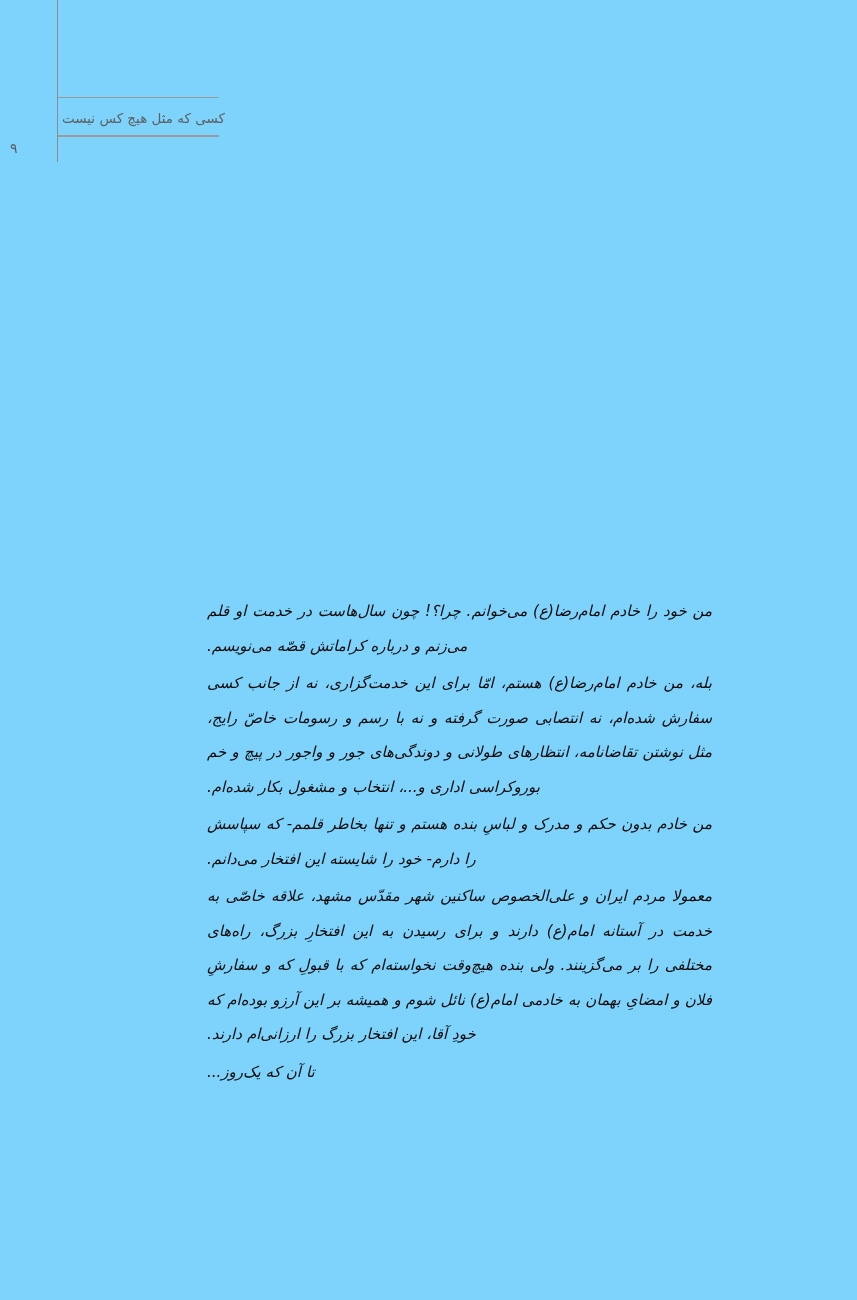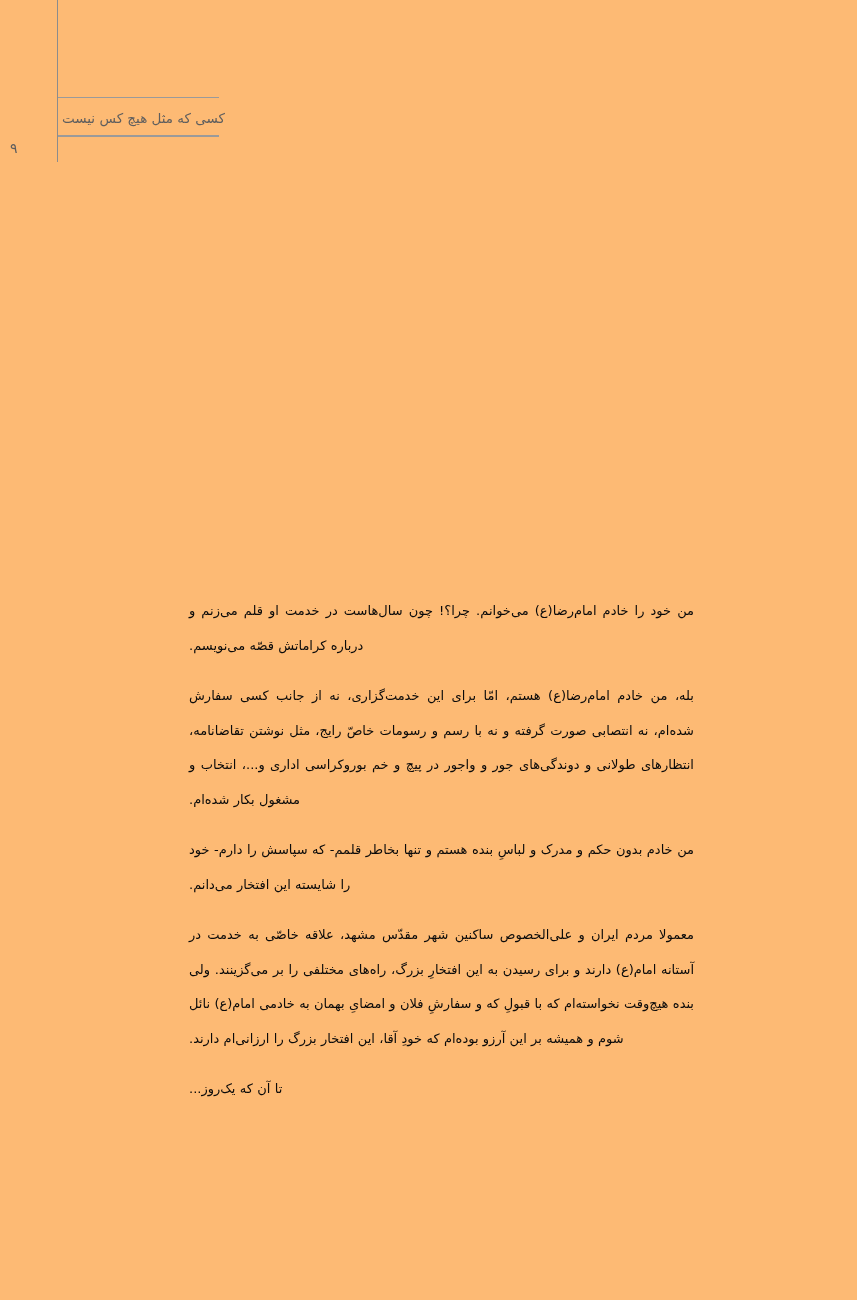--- a/index.html
+++ b/index.html
@@ -5,21 +5,21 @@
   html, body {
     margin: 0;
     padding: 0;
     background: #ffffff;
   }
 
   .page {
     position: relative;
     width: 857px;
     height: 1300px;
-    background: #fdba74;
+    background: #7dd3fc;
     overflow: hidden;
     font-family: "DejaVu Sans", "Liberation Sans", sans-serif;
   }
 
   
 
   .header-block {
     position: absolute;
     left: 57px;
     top: 0;
@@ -92,38 +92,39 @@
     direction: rtl;
     color: #6e6e6e;
     font-size: 20px;
     letter-spacing: 1.2px;
   }
 
   
 
   .body-column {
     position: absolute;
-    right: 163px;
+    right: 145px;
     top: 594px;
     width: 505px;
     direction: rtl;
     text-align: justify;
     text-align-last: left;
     color: #0a0a0a;
-    font-size: 13px;
+    font-size: 15px;
     line-height: 34.5px;
     word-spacing: 0.2px;
+    font-style: italic;
   }
 
   .body-column p {
     margin: 0;
   }
 
   .body-column p + p {
-    margin-top: 16px;
+    margin-top: 3px;
   }
 </style>
 </head>
 <body>
 
 <div class="page">
 
   <div class="header-block">
     <div class="header-vrule"></div>
     <div class="header-rule-top"></div>

